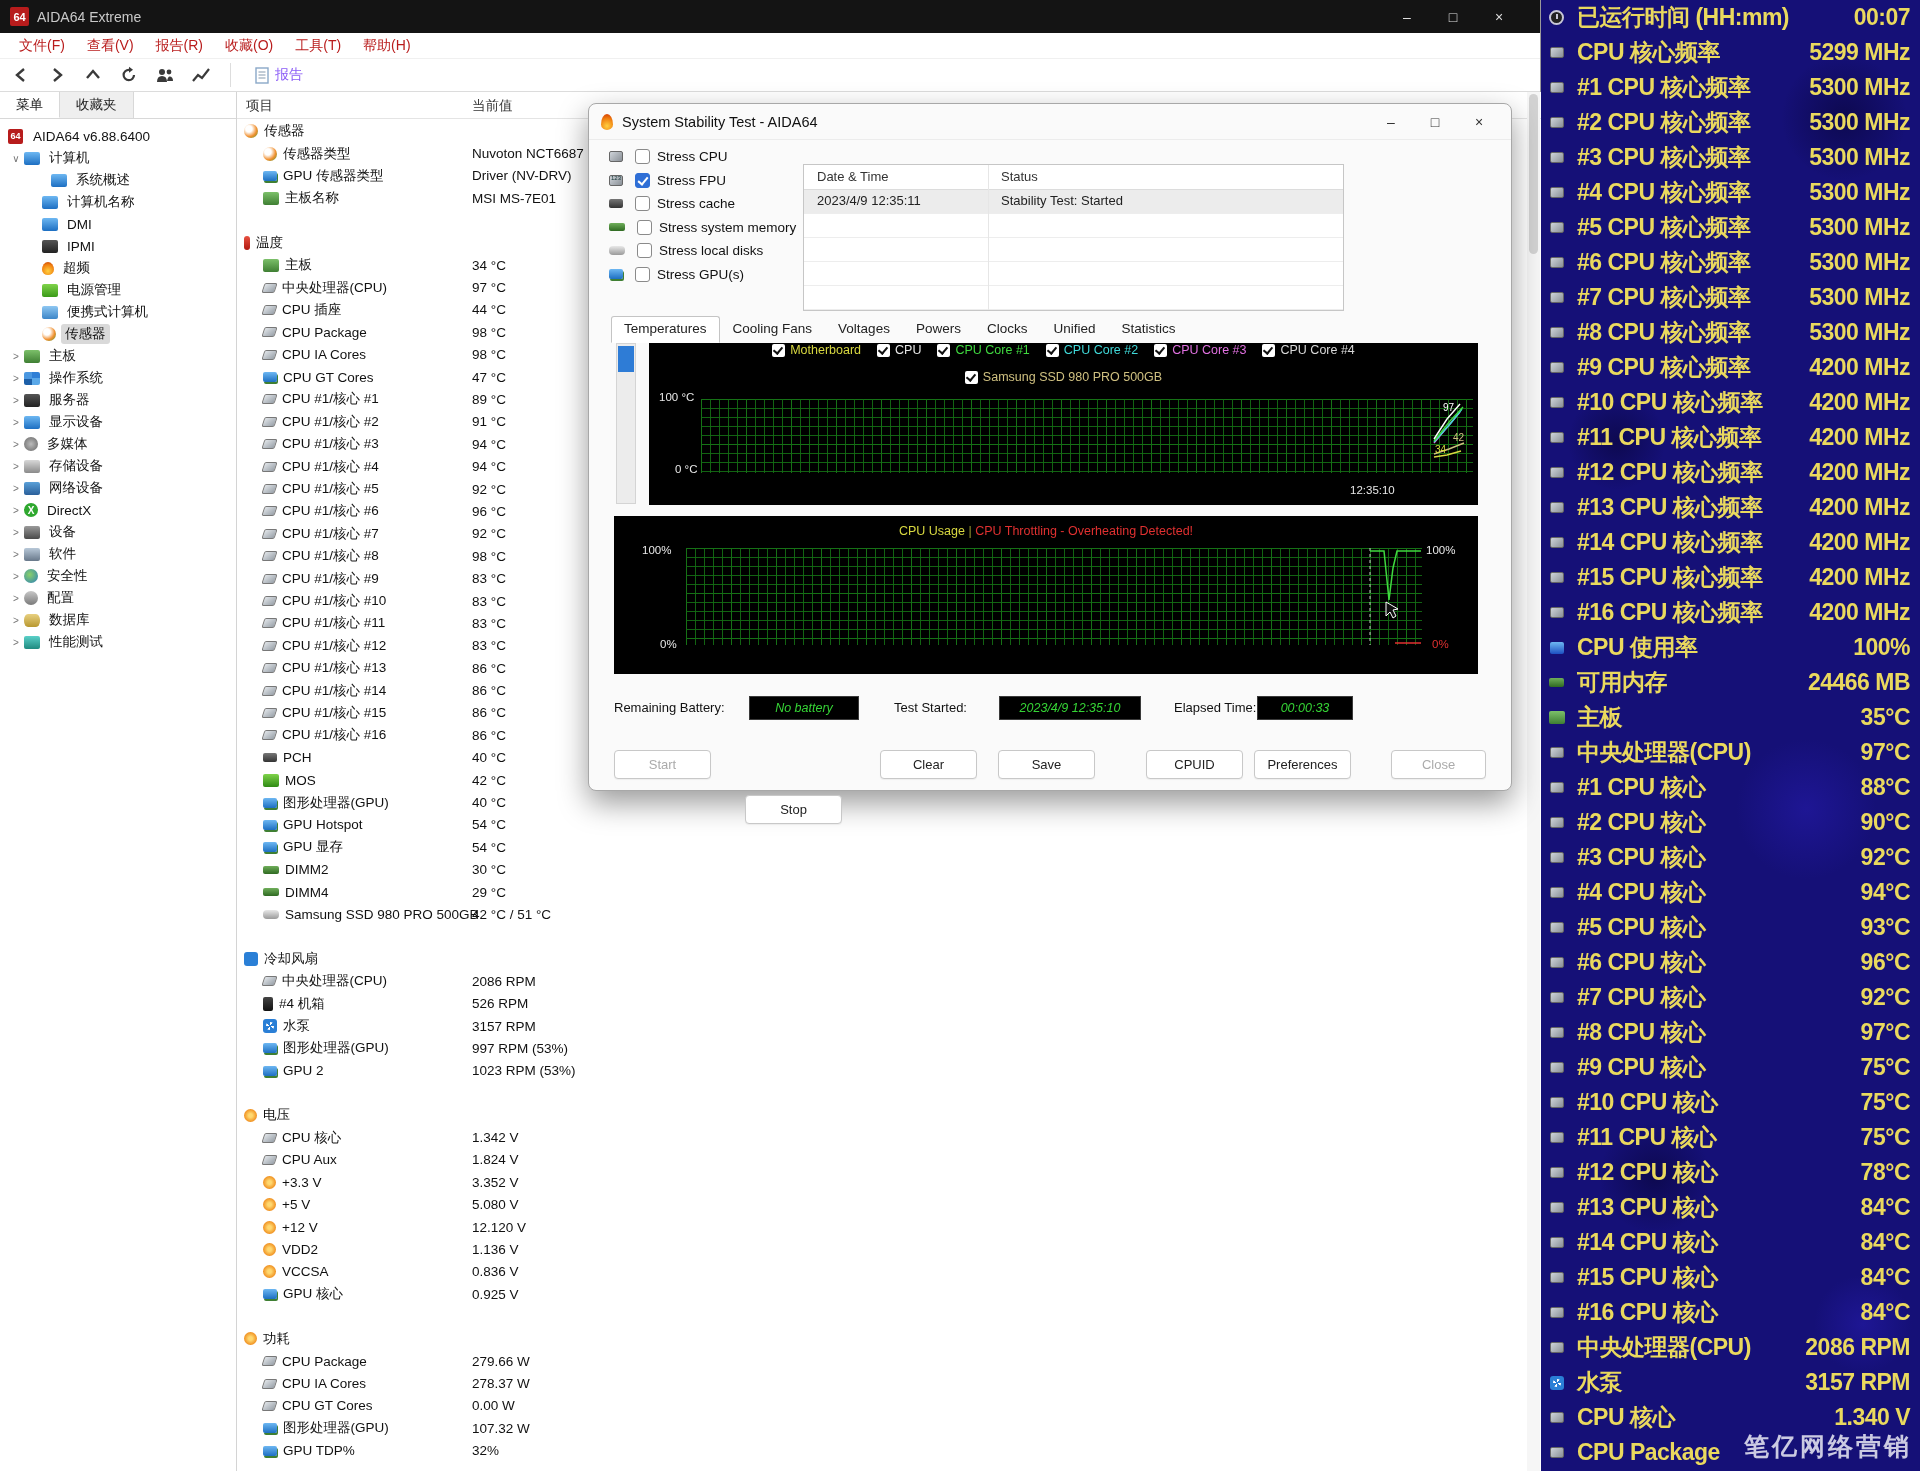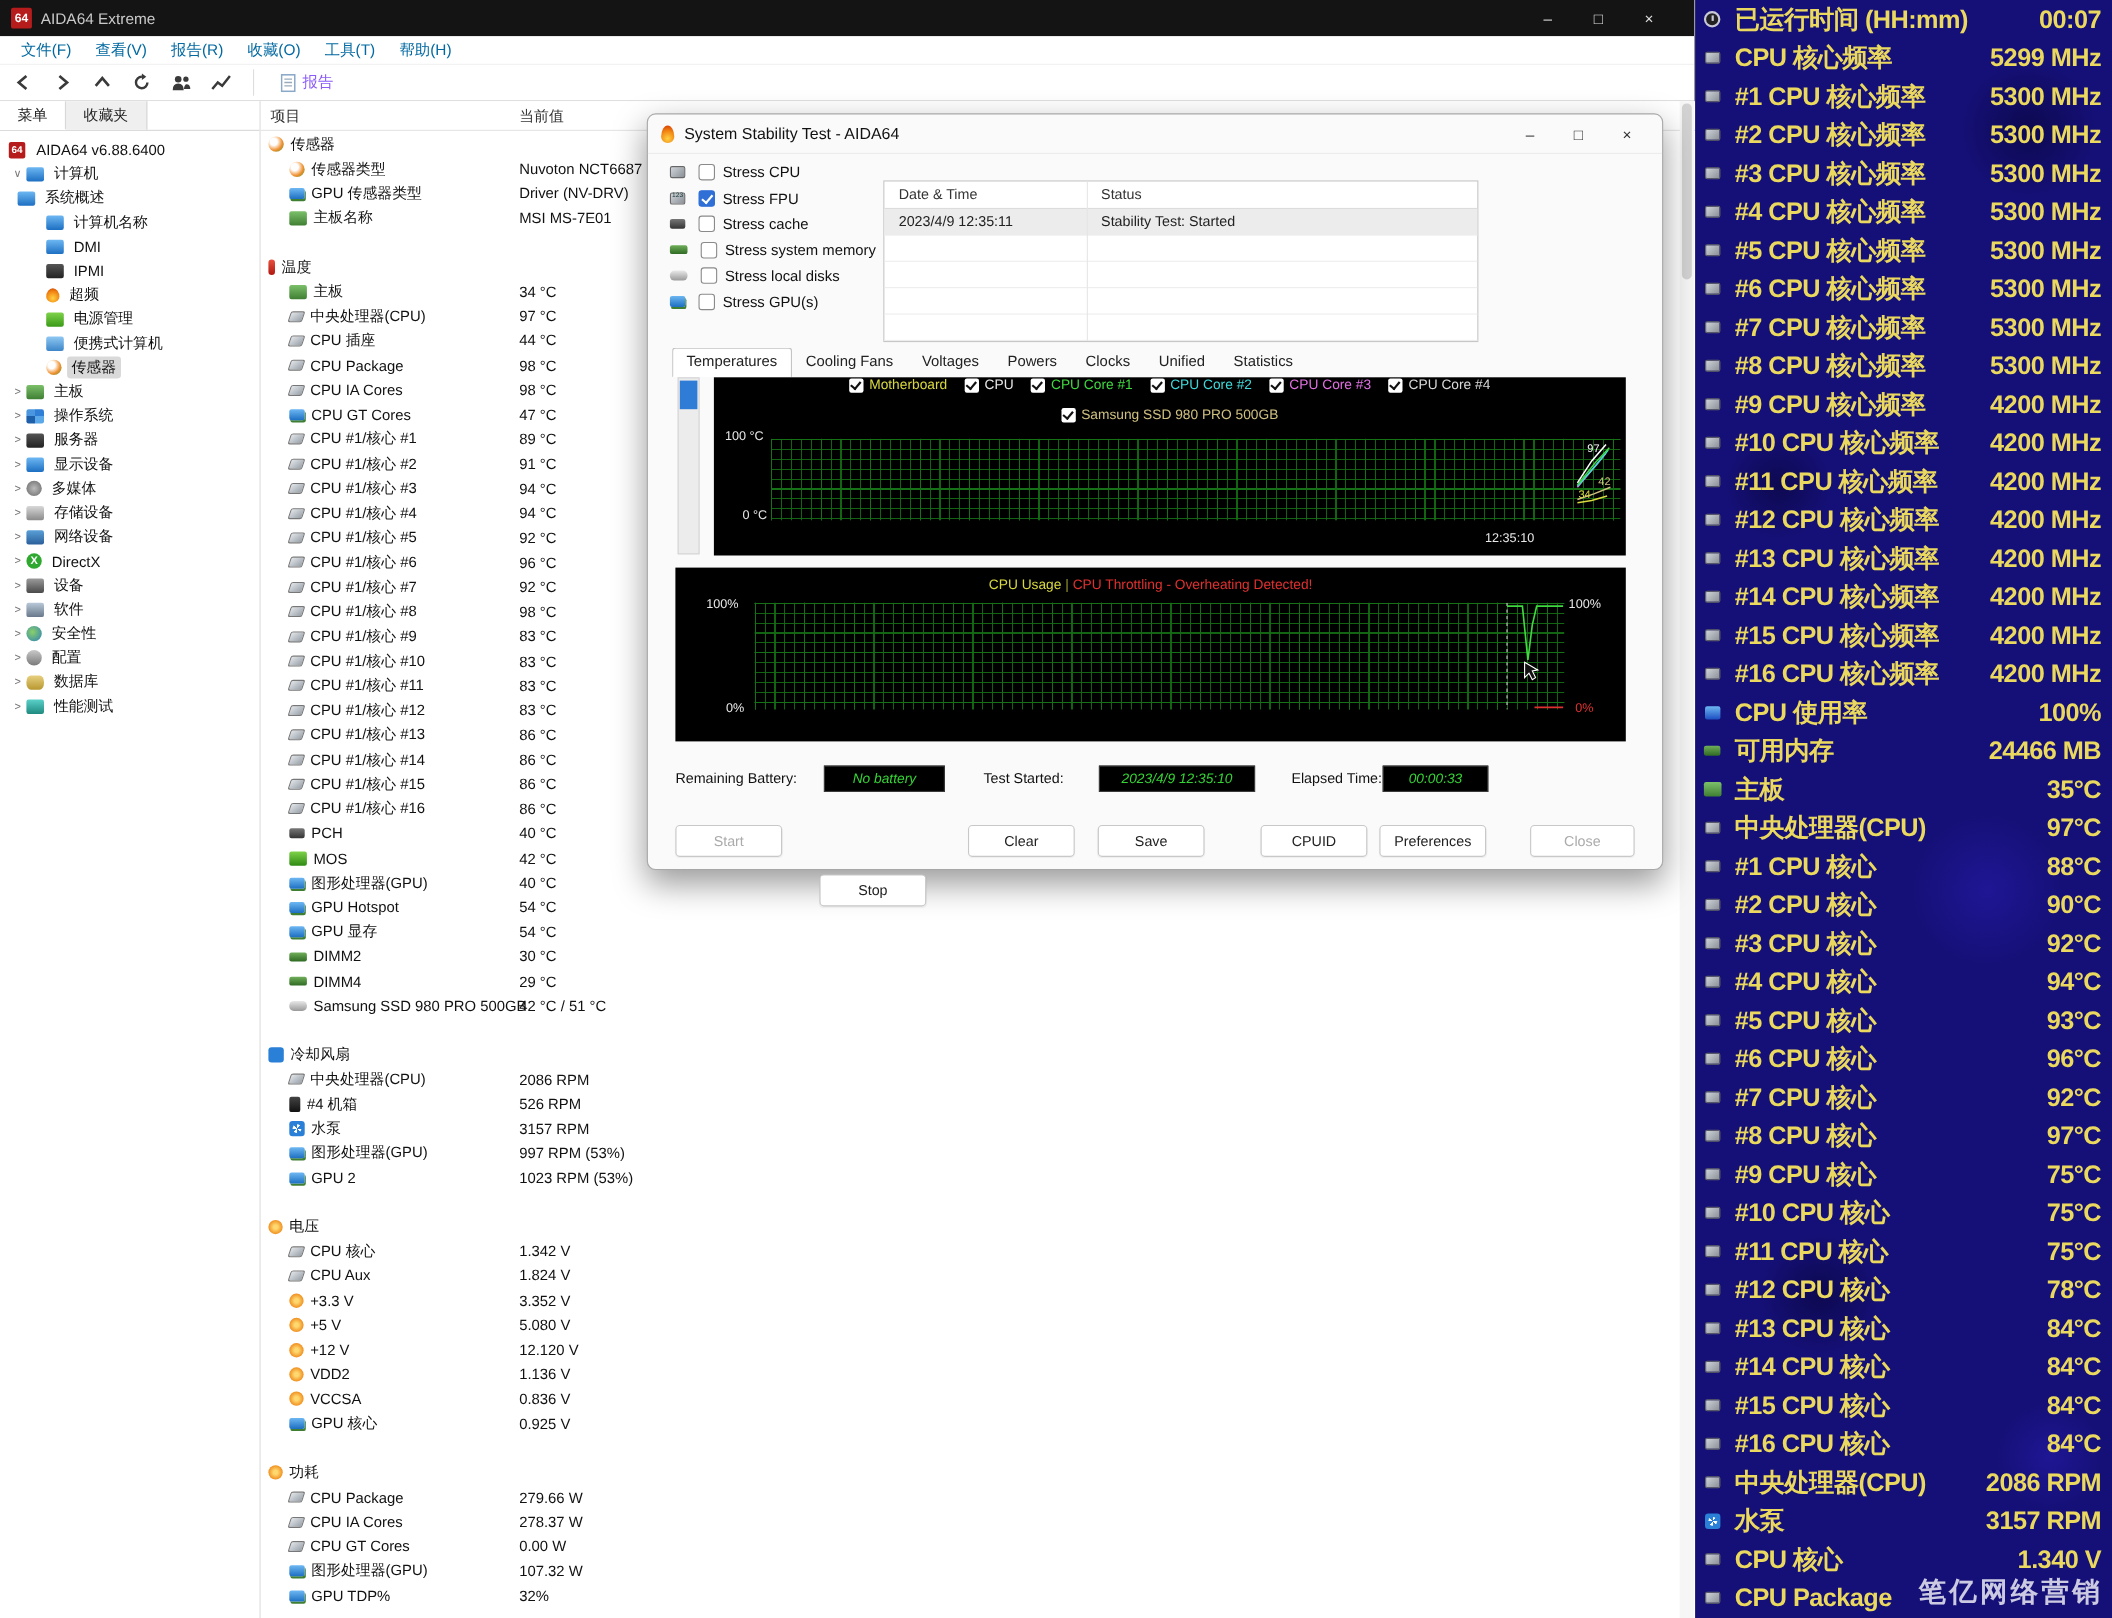--- a/index.html
+++ b/index.html
@@ -7,21 +7,21 @@
   .stage{position:relative;width:1920px;height:1471px;background:#f0f0f0;overflow:hidden;}
 
   
   .app{position:absolute;left:0;top:0;width:1541px;height:1471px;background:#fff;border-right:1px solid #9a9a9a;}
   .titlebar{position:absolute;left:0;top:0;width:100%;height:33px;background:#141414;display:flex;align-items:center;padding-left:10px;}
   .app-logo{width:19px;height:19px;background:#b71c1c;color:#fff;font-size:11px;font-weight:bold;display:flex;align-items:center;justify-content:center;border-radius:2px;margin-right:8px;text-align:right;}
   .app-title{color:#c9c9c9;font-size:14px;}
   .win-controls{position:absolute;right:18px;top:0;height:33px;display:flex;}
   .win-btn{width:46px;height:33px;display:flex;align-items:center;justify-content:center;color:#dedede;font-size:14px;}
   .menubar{position:absolute;left:0;top:33px;width:100%;height:26px;background:#ffffff;display:flex;align-items:center;padding-left:8px;border-bottom:1px solid #f0f0f0;}
-  .menu-item{padding:0 11px;font-size:14px;color:#0369a1;}
+  .menu-item{padding:0 11px;font-size:14px;color:#b91c1c;}
   .toolbar{position:absolute;left:0;top:59px;width:100%;height:33px;background:#fff;border-bottom:1px solid #dcdcdc;display:flex;align-items:center;padding-left:10px;gap:14px;}
   .tool-ico{width:22px;height:20px;display:flex;align-items:center;justify-content:center;}
   .tool-sep{width:1px;height:24px;background:#ddd;margin:0 4px;}
   .report-btn{display:flex;align-items:center;gap:6px;font-size:14px;color:#8b5cf6;padding:2px 6px;}
 
   
   .sidebar{position:absolute;left:0;top:92px;width:237px;height:1379px;background:#fff;border-right:1px solid #d4d4d4;}
   .side-tabs{display:flex;height:27px;border-bottom:1px solid #d8d8d8;}
   .side-tab{padding:4px 16px;font-size:13.5px;color:#222;background:#efefef;border-right:1px solid #d8d8d8;}
   .side-tab.active{background:#fff;border-bottom:1px solid #fff;}
@@ -223,21 +223,21 @@
       <div class="tree" id="tree">
           <div class="trow" style="padding-left: 8px;">
             <span class="app-logo" style="width: 15px; height: 15px; font-size: 9px; margin-right: 6px;">64</span>
             <span class="lbl">AIDA64 v6.88.6400</span>
           </div>
           <div class="trow" style="padding-left: 10px;">
             <span class="arrow">∨</span>
             <span class="tico i-monitor"></span>
             <span class="lbl">计算机</span>
           </div>
-          <div class="trow" style="padding-left: 16px;">
+          <div class="trow" style="padding-left: 51px;">
             <span class="tico i-monitor"></span>
             <span class="lbl">系统概述</span>
           </div>
           <div class="trow" style="padding-left: 42px;">
             <span class="tico i-monitor"></span>
             <span class="lbl">计算机名称</span>
           </div>
           <div class="trow" style="padding-left: 42px; align-items: center;">
             <span class="tico i-monitor"></span>
             <span class="lbl">DMI</span>

